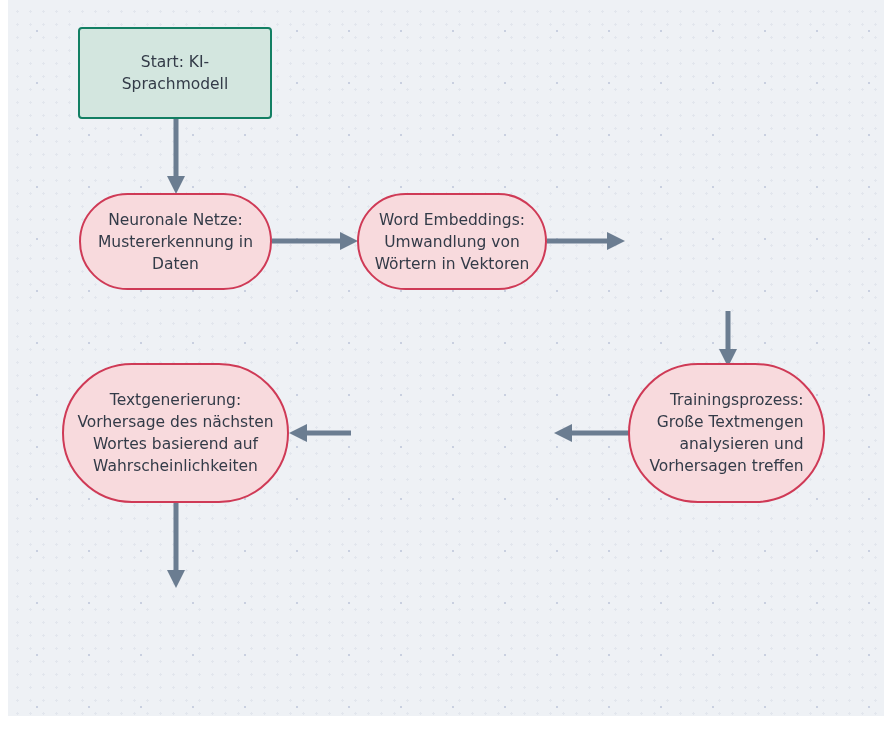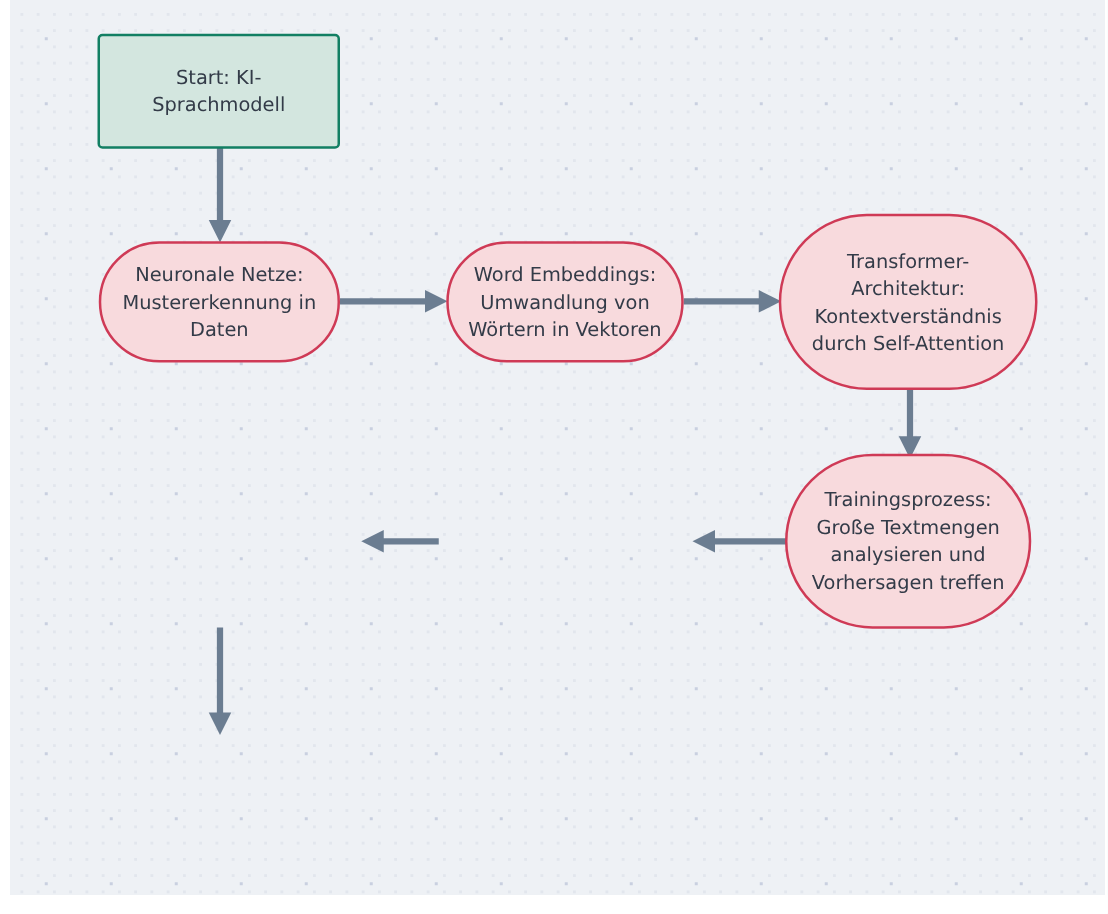--- a/index.html
+++ b/index.html
@@ -133,29 +133,29 @@
 Sprachmodell</div>
 
   <div class="node node-step" style="left:73px; top:193px; width:193px; height:97px;text-align:center;">Neuronale Netze:
 Mustererkennung in
 Daten</div>
 
   <div class="node node-step" style="left:351px; top:193px; width:190px; height:97px;">Word Embeddings:
 Umwandlung von
 Wörtern in Vektoren</div>
 
-  <div class="node node-step" style="left:617px; top:171px; width:207px; height:141px;">Transformer-
-Architektur:
-Kontextverständnis
-durch Self-Attention</div>
 
-  <div class="node node-step" style="left:622px; top:363px; width:197px; height:140px;">Trainingsprozess:
+  <div class="node node-step" style="left:622px; top:363px; width:197px; height:140px;text-align:right;">Trainingsprozess:
 Große Textmengen
 analysieren und
 Vorhersagen treffen</div>
 
 
+  <div class="node node-step" style="left:56px; top:363px; width:227px; height:140px;">Textgenerierung:
+Vorhersage des nächsten
+Wortes basierend auf
+Wahrscheinlichkeiten</div>
 
 
 </div>
 
 <div id="whitebar-bottom"></div>
 <div id="whitebar-left"></div>
 
 </body></html>

